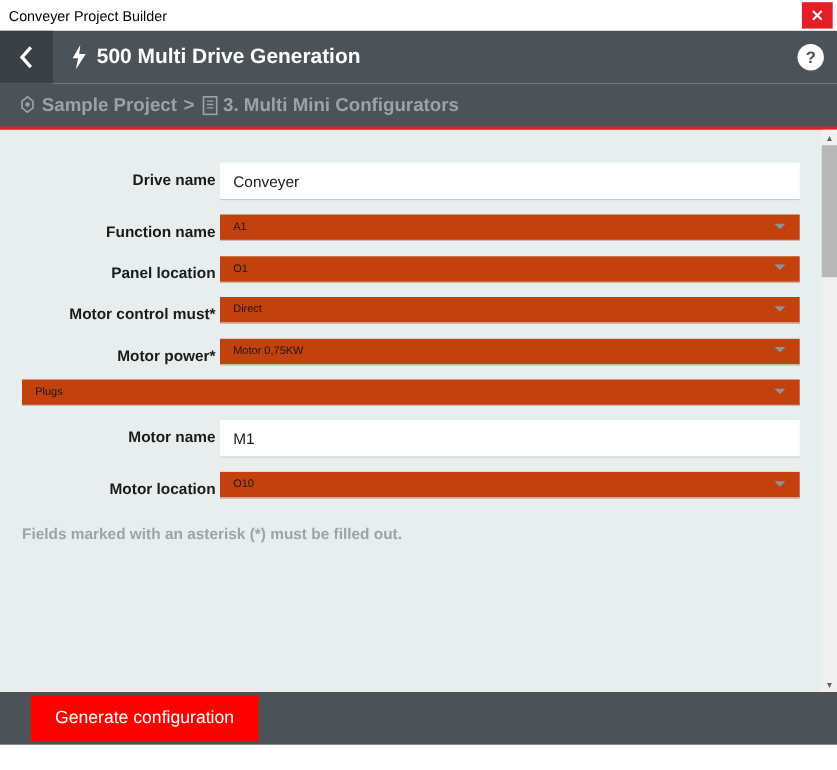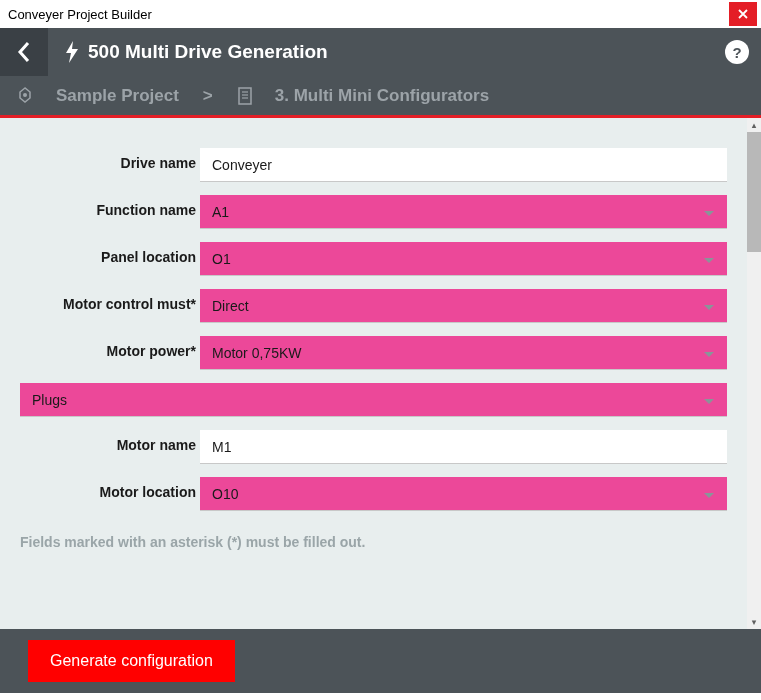--- a/index.html
+++ b/index.html
@@ -10,43 +10,43 @@
     .close-btn { width: 28px; height: 24px; background: #e41e26; color: #fff; display: flex; align-items: center; justify-content: center; font-size: 13px; cursor: pointer; font-weight: bold; margin-right: 4px; }
     
     .header { background: #4c5358; height: 48px; display: flex; align-items: center; padding: 0 12px 0 0; }
     .back-btn { width: 48px; height: 48px; background: #3a4045; display: flex; align-items: center; justify-content: center; cursor: pointer; }
     .back-btn svg { fill: #fff; }
     .header-title-wrap { display: flex; align-items: center; gap: 8px; margin-left: 16px; flex: 1; }
     .bolt-icon { fill: #fff; }
     .header-title { color: #fff; font-size: 19px; font-weight: 600; }
     .help-btn { width: 24px; height: 24px; border-radius: 50%; background: #fff; color: #4c5358; font-weight: bold; display: flex; align-items: center; justify-content: center; cursor: pointer; font-size: 15px; }
     
-    .breadcrumb { background: #4c5358; height: 42px; display: flex; align-items: center; padding: 0 16px; gap: 22px; border-bottom: 3px solid #e41e26; }
+    .breadcrumb { background: #4c5358; height: 42px; display: flex; align-items: center; padding: 0 16px; gap: 4px; border-bottom: 3px solid #e41e26; }
     .breadcrumb-icon { fill: #9ca3a8; }
     .breadcrumb-text { color: #9ca3a8; font-size: 17px; font-weight: 600; }
     .breadcrumb-sep { color: #9ca3a8; font-size: 17px; font-weight: 600; margin: 0 2px; }
     
     .content-wrap { display: flex; height: calc(100% - 28px - 48px - 45px - 68px); }
     .content { flex: 1; background: #e8eeee; padding: 30px 0 12px 0; overflow-y: auto; }
     .scrollbar-track { width: 14px; background: #f0f0f0; position: relative; }
     .scrollbar-thumb { width: 100%; background: #b8b8b8; position: absolute; top: 0; height: 120px; }
     .scrollbar-arrow { width: 14px; height: 14px; background: #f0f0f0; display: flex; align-items: center; justify-content: center; font-size: 9px; color: #606060; position: absolute; }
     .scrollbar-arrow.up { top: 0; }
     .scrollbar-arrow.down { bottom: 0; }
     
     .form-row { display: flex; align-items: flex-start; margin-bottom: 13px; padding: 0 20px; }
     .form-label { width: 180px; text-align: right; padding-right: 4px; padding-top: 7px; font-size: 14px; font-weight: 600; color: #1a1a1a; line-height: 1.25; }
     .form-control { flex: 1; height: 34px; background: #fff; border: none; border-bottom: 1px solid #c8c8c8; padding: 0 12px; font-size: 14px; color: #1a1a1a; outline: none; }
-    .form-select { flex: 1; height: 34px; background: #ec4899; border: none; border-bottom: 1px solid #c8c8c8; padding: 0 36px 0 12px; font-size: 14px; color: #1a1a1a; outline: none; position: relative; display: flex; align-items: center; cursor: pointer; }
+    .form-select { flex: 1; height: 24px; background: #c2410c; border: none; border-bottom: 1px solid #c8c8c8; padding: 0 36px 0 12px; font-size: 10px; color: #1a1a1a; outline: none; position: relative; display: flex; align-items: center; cursor: pointer; }
     .form-select .chevron { position: absolute; right: 12px; top: 50%; transform: translateY(-50%); }
     .chevron svg { fill: #8a9499; }
     
     .hint-text { padding: 10px 20px 0 20px; color: #9aa5a8; font-size: 14px; font-weight: 600; }
     
-    .footer { background: #4c5358; height: 64px; display: flex; align-items: center; padding: 0 28px; }
+    .footer { background: #4c5358; height: 48px; display: flex; align-items: center; padding: 0 28px; }
     .generate-btn { background: #ff0000; color: #fff; border: none; padding: 12px 22px; font-size: 16px; font-weight: 400; cursor: pointer; }
   </style>
 </head>
 <body>
 
 <div class="titlebar">
   <span class="titlebar-text">Conveyer Project Builder</span>
   <div class="close-btn">
     <svg width="10" height="10" viewBox="0 0 10 10">
         <path d="M1 1 L9 9 M9 1 L1 9" stroke="#fff" stroke-width="1.8" fill="none"></path>

